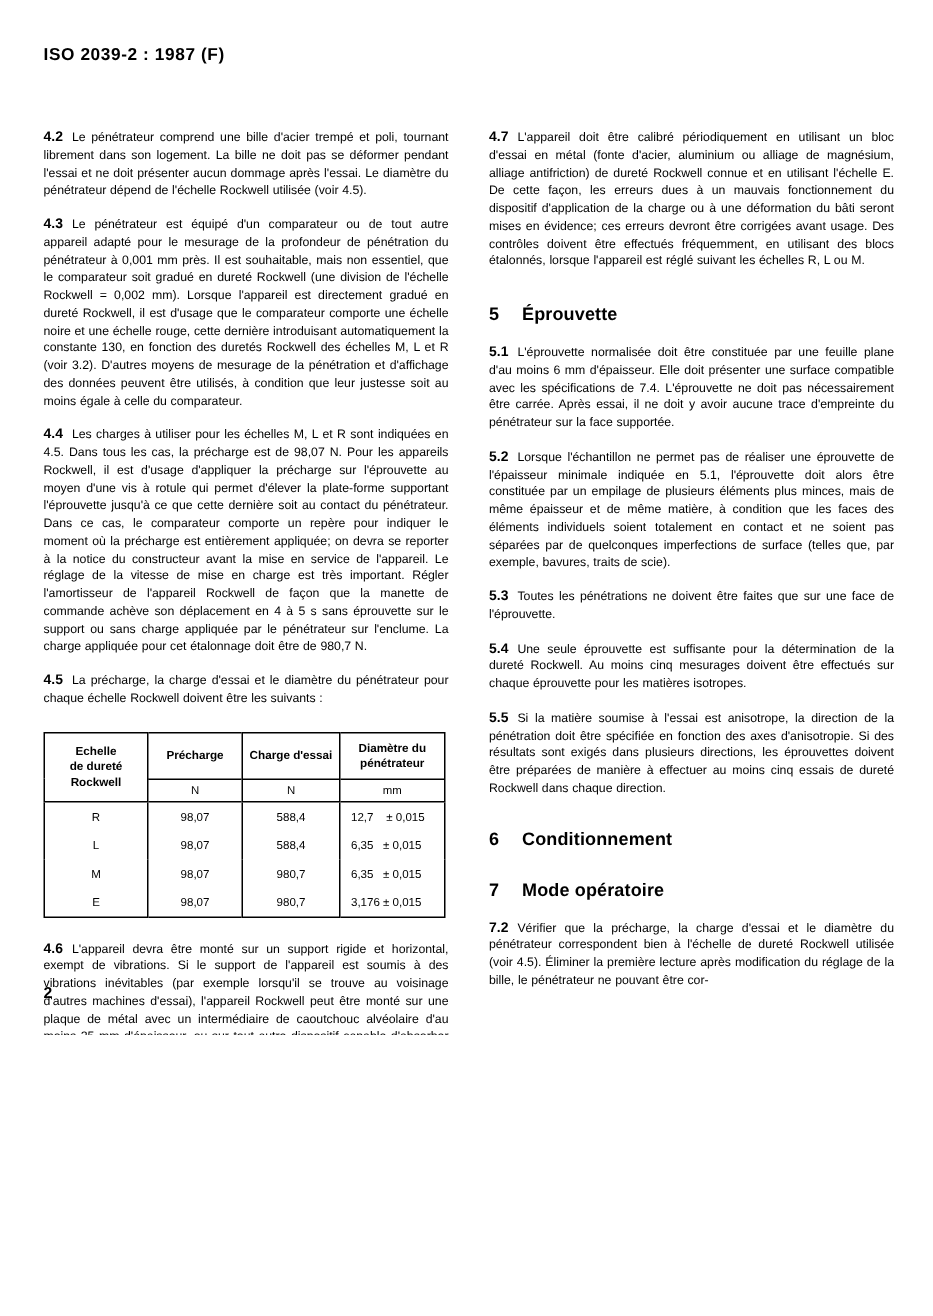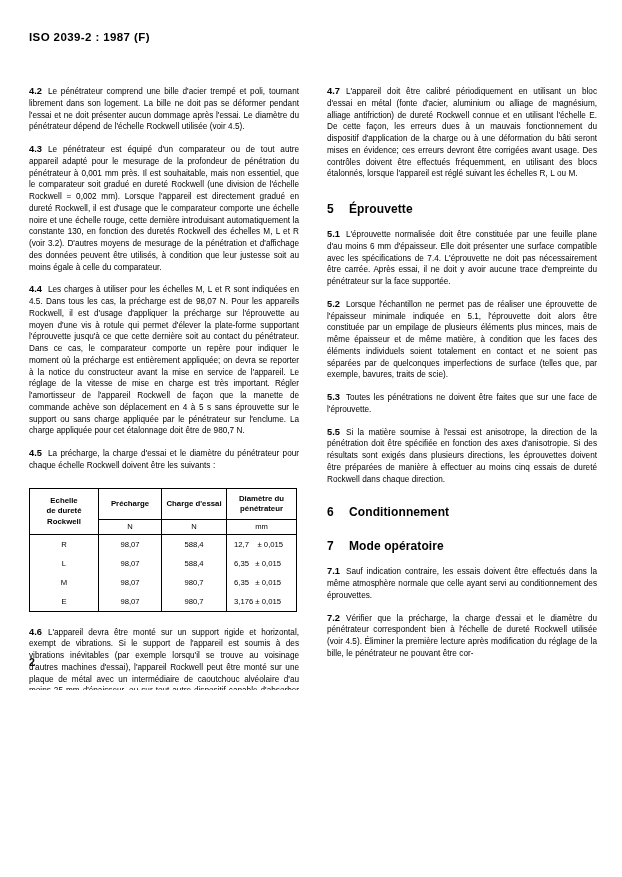--- a/index.html
+++ b/index.html
@@ -31,21 +31,20 @@
   }
   
   .columns {
     position: absolute;
     top: 86px;
     left: 29px;
     width: 568px;
     height: 740px;
     display: flex;
     gap: 27px;
-    justify-content: space-between;
   }
   .col {
     width: 270px;
     flex: 0 0 270px;
   }
   
   .para {
     font-size: 8.2px;
     line-height: 11.75px;
     text-align: justify;
@@ -237,37 +236,37 @@
       </p>
 
       <p class="para">
         <span class="num">5.2</span><span>Lorsque l'échantillon ne permet pas de réaliser une éprouvette de l'épaisseur minimale indiquée en 5.1, l'éprouvette doit alors être constituée par un empilage de plusieurs éléments plus minces, mais de même épaisseur et de même matière, à condition que les faces des éléments individuels soient totalement en contact et ne soient pas séparées par de quelconques imperfections de surface (telles que, par exemple, bavures, traits de scie).</span>
       </p>
 
       <p class="para">
         <span class="num">5.3</span><span>Toutes les pénétrations ne doivent être faites que sur une face de l'éprouvette.</span>
       </p>
 
+      <p class="para">
+        <span class="num">5.4</span><span>Une seule éprouvette est suffisante pour la détermination de la dureté Rockwell. Au moins cinq mesurages doivent être effectués sur chaque éprouvette pour les matières isotropes.</span>
+      </p>
 
       <p class="para">
         <span class="num">5.5</span><span>Si la matière soumise à l'essai est anisotrope, la direction de la pénétration doit être spécifiée en fonction des axes d'anisotropie. Si des résultats sont exigés dans plusieurs directions, les éprouvettes doivent être préparées de manière à effectuer au moins cinq essais de dureté Rockwell dans chaque direction.</span>
       </p>
 
       <h2 class="section">
         <span class="sec-num">6</span><span>Conditionnement</span>
       </h2>
 
 
       <h2 class="section">
         <span class="sec-num">7</span><span>Mode opératoire</span>
       </h2>
 
-      <p class="para">
-        <span class="num">7.1</span><span>Sauf indication contraire, les essais doivent être effectués dans la même atmosphère normale que celle ayant servi au conditionnement des éprouvettes.</span>
-      </p>
 
       <p class="para">
         <span class="num">7.2</span><span>Vérifier que la précharge, la charge d'essai et le diamètre du pénétrateur correspondent bien à l'échelle de dureté Rockwell utilisée (voir 4.5). Éliminer la première lecture après modification du réglage de la bille, le pénétrateur ne pouvant être cor-</span>
       </p>
 
     </div>
   </div>
 
   <div class="folio">2</div>
 </div>

